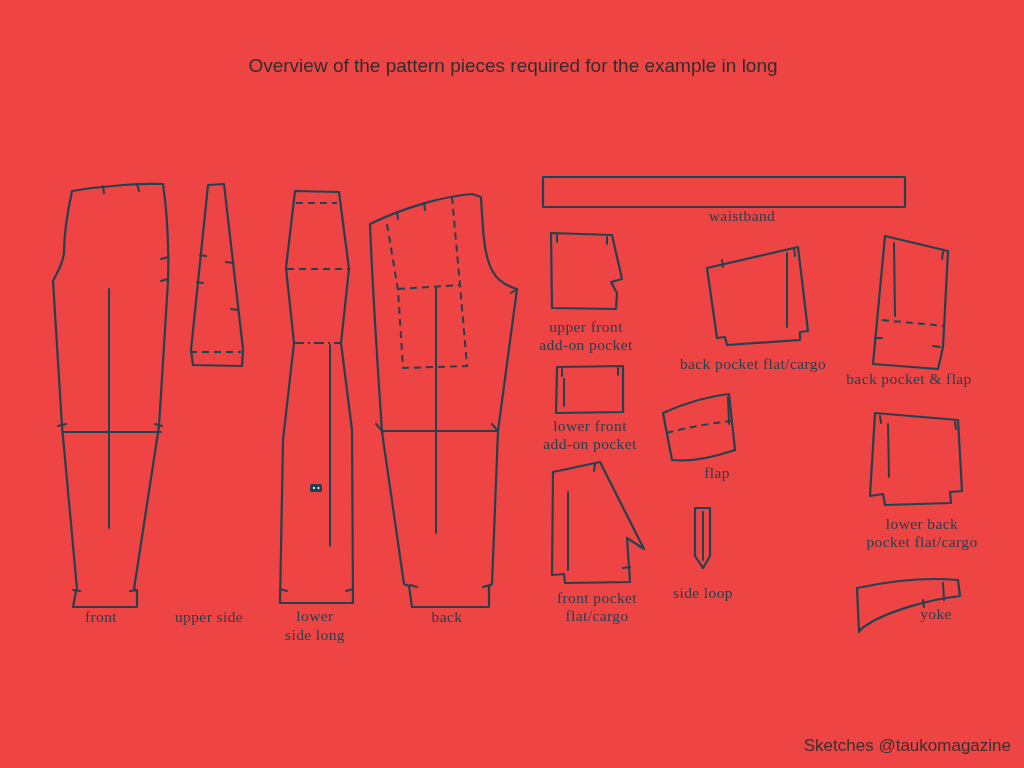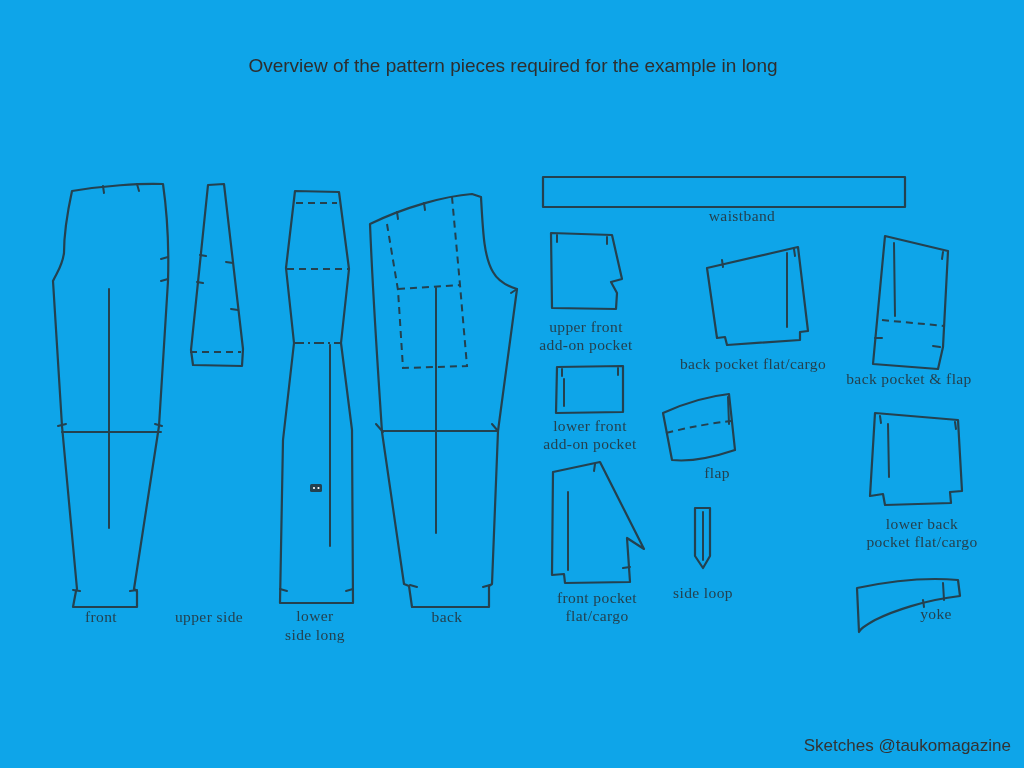--- a/index.html
+++ b/index.html
@@ -1,16 +1,16 @@
 <!DOCTYPE html>
 <html><head>
 <meta charset="utf-8">
 <style>
   html,body{margin:0;padding:0;background:#ffffff;}
-  .page{position:relative;width:1024px;height:768px;background:#0ea5e9;overflow:hidden;
+  .page{position:relative;width:1024px;height:768px;background:#ef4444;overflow:hidden;
         font-family:"Liberation Sans",sans-serif;}
   svg{position:absolute;left:0;top:0;}
   .outline{fill:none;stroke:#24414f;stroke-width:2.2;stroke-linejoin:round;stroke-linecap:round;}
   .inner{fill:none;stroke:#24414f;stroke-width:2;stroke-linecap:round;}
   .dash{fill:none;stroke:#24414f;stroke-width:2;stroke-dasharray:7 5;stroke-linecap:butt;}
   .dashdot{fill:none;stroke:#24414f;stroke-width:2;stroke-dasharray:10 4 2 4;}
   .tick{fill:none;stroke:#24414f;stroke-width:2;stroke-linecap:round;}
   .plabel{font-family:"Liberation Serif",serif;font-size:15.5px;fill:#24414f;
           letter-spacing:0.4px;text-anchor:middle;}
   .title-text{font-family:"Liberation Sans",sans-serif;font-size:19px;fill:#2e2e2e;text-anchor:middle;}

